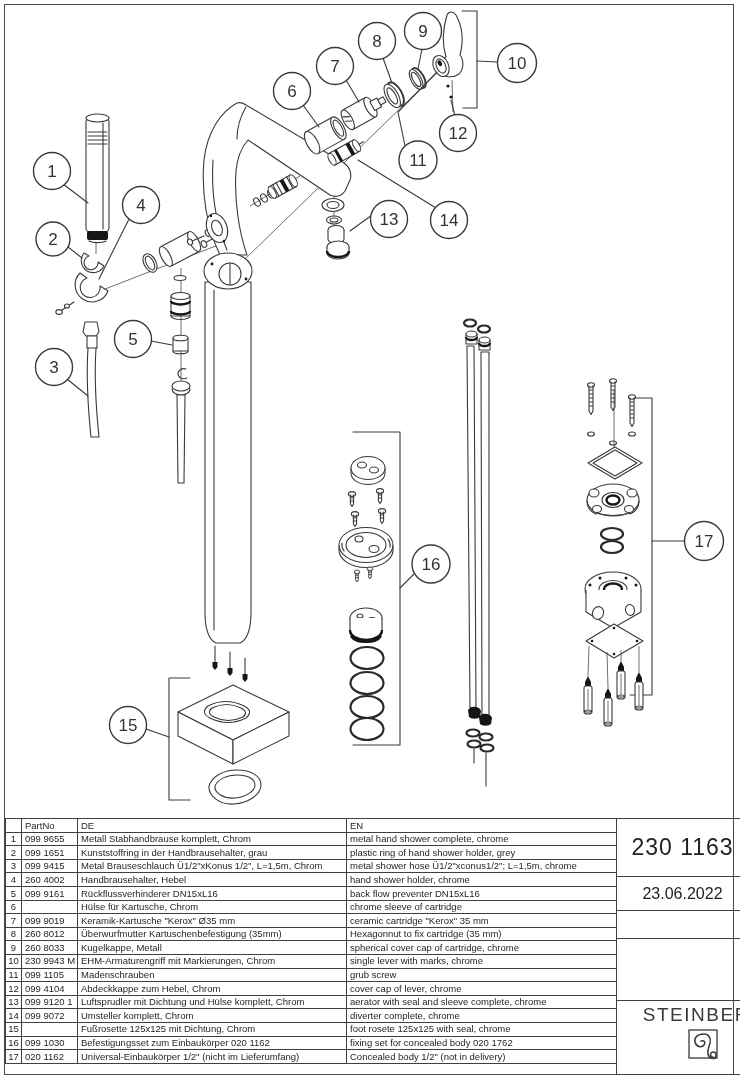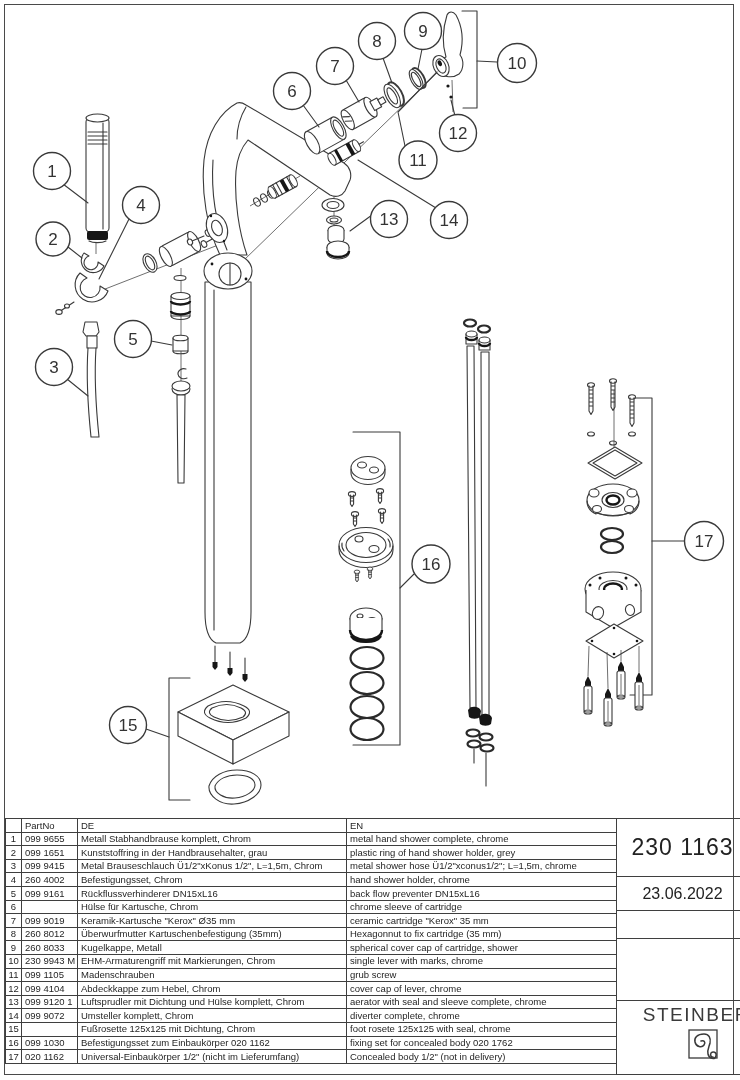--- a/index.html
+++ b/index.html
@@ -449,21 +449,21 @@
           </tr>
           <tr>
             <td class="no">3</td>
             <td>099 9415</td>
             <td>Metal Brauseschlauch Ü1/2"xKonus 1/2", L=1,5m, Chrom</td>
             <td>metal shower hose Ü1/2"xconus1/2"; L=1,5m,  chrome</td>
           </tr>
           <tr>
             <td class="no">4</td>
             <td>260 4002</td>
-            <td>Befestigungsset, Chrom</td>
+            <td>Handbrausehalter, Hebel</td>
             <td>hand shower holder, chrome</td>
           </tr>
           <tr>
             <td class="no">5</td>
             <td>099 9161</td>
             <td>Rückflussverhinderer DN15xL16</td>
             <td>back flow preventer DN15xL16</td>
           </tr>
           <tr>
             <td class="no">6</td>
@@ -480,21 +480,21 @@
           <tr>
             <td class="no">8</td>
             <td>260 8012</td>
             <td>Überwurfmutter Kartuschenbefestigung (35mm)</td>
             <td>Hexagonnut to fix cartridge (35 mm)</td>
           </tr>
           <tr>
             <td class="no">9</td>
             <td>260 8033</td>
             <td>Kugelkappe, Metall</td>
-            <td>spherical cover cap of cartridge, shower</td>
+            <td>spherical cover cap of cartridge, chrome</td>
           </tr>
           <tr>
             <td class="no">10</td>
             <td>230 9943 M</td>
             <td>EHM-Armaturengriff mit Markierungen, Chrom</td>
             <td>single lever with marks, chrome</td>
           </tr>
           <tr>
             <td class="no">11</td>
             <td>099 1105</td>

